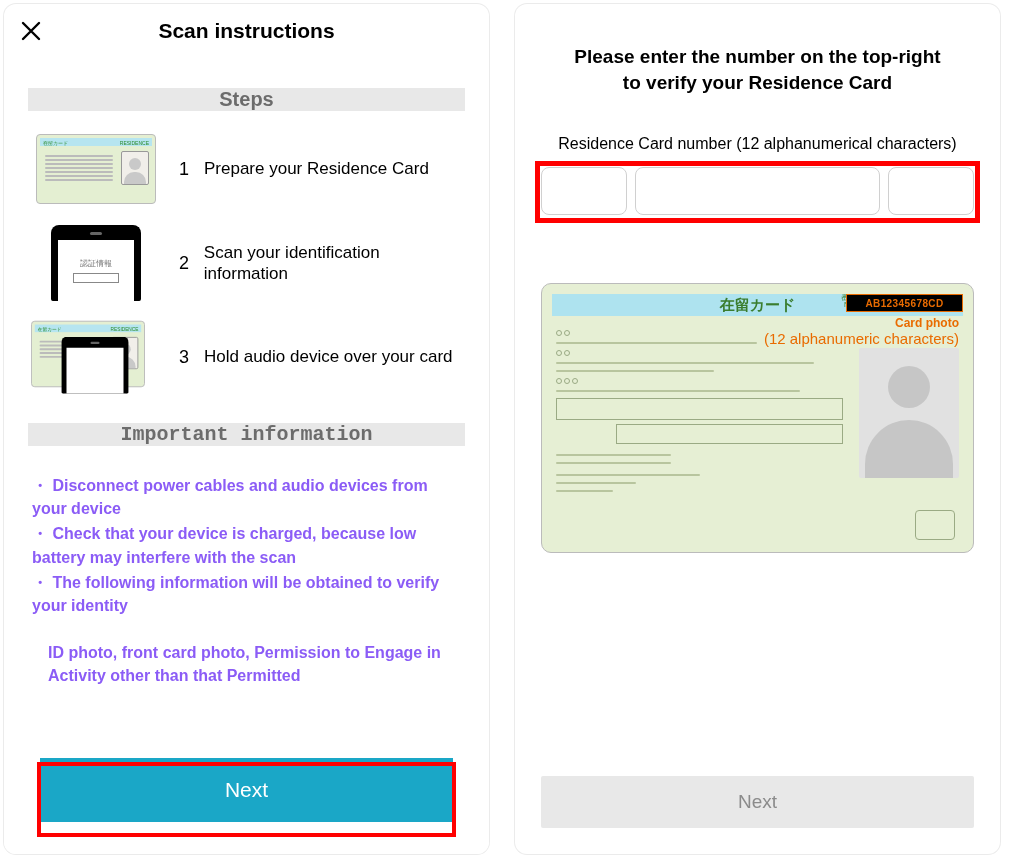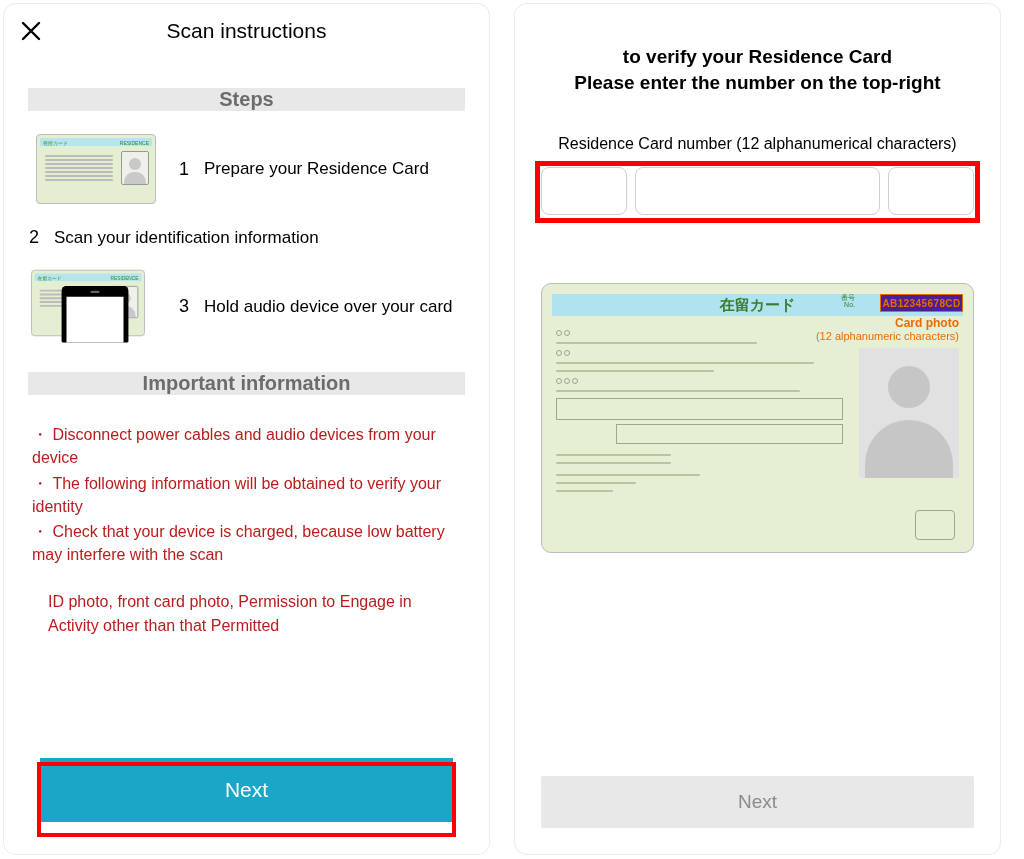--- a/index.html
+++ b/index.html
@@ -21,21 +21,21 @@
     background: #fff;
     overflow: hidden;
   }
   
   .header {
     height: 54px;
     display: flex;
     align-items: center;
     justify-content: center;
     position: relative;
-    font-weight: 400;
+    font-weight: 700;
     font-size: 21px;
   }
   .header .back {
     position: absolute;
     left: 14px;
     top: 50%;
     transform: translateY(-50%);
     width: 26px;
     height: 26px;
     display: flex;
@@ -118,21 +118,22 @@
 
   
   .combo{position:relative;width:136px;height:76px;}
   .combo .mini-card{transform:scale(0.95);position:absolute;top:0;left:0;}
   .combo .mini-phone{transform:scale(0.75);position:absolute;bottom:-8px;left:22px;}
 
   .important-body{
     padding: 6px 28px 0;
     font-size:16px;
     line-height:1.45;
-    color:#b91c1c;
+    color:#8b5cf6;
+    font-weight:bold;
   }
   .important-body p{margin-bottom:2px;}
   .important-body .obtained{margin-top:24px; padding-left:16px;}
 
   .bottom-bar1{
     position:absolute;left:0;right:0;bottom:0;height:104px;background:#fff;padding:8px 36px 20px;
   }
   .next-btn{
     width:100%;height:64px;background:#1aa7c7;color:#fff;font-size:21px;
     display:flex;align-items:center;justify-content:center;cursor:pointer;
@@ -166,32 +167,32 @@
   .sample-card{
     width:100%;height:270px;border:1px solid #bbb;border-radius:10px;background:#e6efd4;
     position:relative;overflow:hidden;
   }
   .sample-card .top-strip{
     position:absolute;top:10px;left:10px;right:10px;height:22px;background:#aee3ef;
     display:flex;align-items:center;justify-content:center;
     color:#3a7d2e;font-size:15px;font-weight:600;
   }
   .sample-card .number-box{
-    position:absolute;top:10px;right:10px;width:83px;height:18px;border:1.5px solid #e96b00;
-    background:#4c1d95;color:#e96b00;font-size:10px;font-weight:700;
+    position:absolute;top:10px;right:10px;width:117px;height:18px;border:1.5px solid #e96b00;
+    background:#000000;color:#e96b00;font-size:10px;font-weight:700;
     display:flex;align-items:center;justify-content:center;letter-spacing:0.4px;
   }
   .sample-card .numlab{
     position:absolute;top:10px;right:118px;color:#3a7d2e;font-size:7px;line-height:1;text-align:right;
   }
   .sample-card .cardnum-lab{
     position:absolute;top:32px;right:14px;color:#e96b00;font-size:12px;font-weight:700;text-align:right;
   }
   .sample-card .cardnum-sub{
-    position:absolute;top:46px;right:14px;color:#e96b00;font-size:11px;text-align:right;
+    position:absolute;top:46px;right:14px;color:#e96b00;font-size:15px;text-align:right;
   }
   .sample-card .photo{
     position:absolute;right:14px;top:64px;width:100px;height:130px;background:#e1e1e1;border-radius:2px;
   }
   .sample-card .photo::before{
     content:"";position:absolute;left:50%;top:18px;transform:translateX(-50%);
     width:42px;height:42px;border-radius:50%;background:#c6c6c6;
   }
   .sample-card .photo::after{
     content:"";position:absolute;bottom:0;left:6px;right:6px;height:58px;background:#c6c6c6;
@@ -249,20 +250,28 @@
               <span></span>
               <span></span>
             </div>
         </div>
       </div>
       <div class="step-num">1</div>
       <div class="step-text">Prepare your Residence Card</div>
     </div>
 
     <div class="step-row">
+      <div class="step-illus">
+        <div class="mini-phone">
+          <div class="scr">
+            <span class="lbl">認証情報</span>
+            <span class="inp"></span>
+          </div>
+        </div>
+      </div>
       <div class="step-num">2</div>
       <div class="step-text">Scan your identification information</div>
     </div>
 
     <div class="step-row">
       <div class="step-illus">
         <div class="combo">
           <div class="mini-card">
             <span class="topline">在留カード</span>
             <span class="toplineR">RESIDENCE</span>
@@ -278,42 +287,42 @@
           <div class="mini-phone">
               <div class="scr"></div>
             </div>
         </div>
       </div>
       <div class="step-num">3</div>
       <div class="step-text">Hold audio device over your card</div>
     </div>
   </div>
 
-  <div class="section-bar" style="">Important  information</div>
+  <div class="section-bar" style="font-family:Liberation Mono, monospace;">Important  information</div>
 
   <div class="important-body">
     <p>・ Disconnect power cables and audio devices from your device</p>
+    <p>・ Check that your device is charged, because low battery may interfere with the scan</p>
     <p>・ The following information will be obtained to verify your identity</p>
-    <p>・ Check that your device is charged, because low battery may interfere with the scan</p>
     <p class="obtained">ID photo, front card photo, Permission to Engage in Activity other than that Permitted</p>
   </div>
 
   <div class="bottom-bar1">
     <div class="next-btn">
       <span>Next</span>
     </div>
   </div>
   <div class="red-frame-1"></div>
 </div>
 
 <div class="screen">
 
   <div class="prompt">
+    <div>Please enter the number on the top-right</div>
     <div>to verify your Residence Card</div>
-    <div>Please enter the number on the top-right</div>
   </div>
 
   <div class="field-label">Residence Card number (12 alphanumerical characters)</div>
 
   <div class="input-row">
     <div class="seg small"></div>
     <div class="seg big"></div>
     <div class="seg small"></div>
     <div class="red-frame-2"></div>
   </div>

